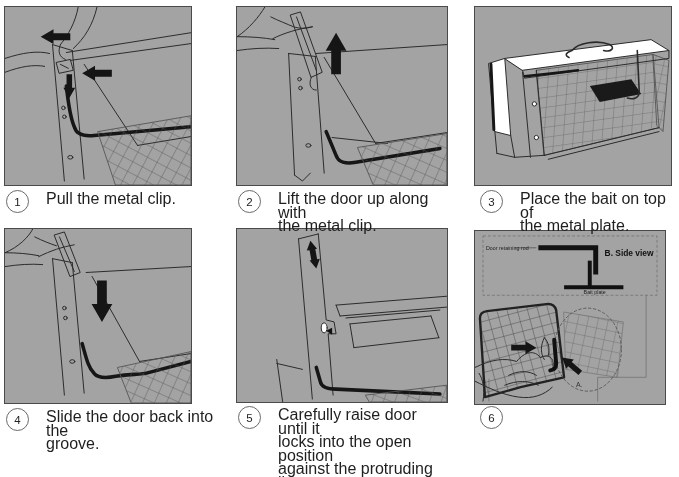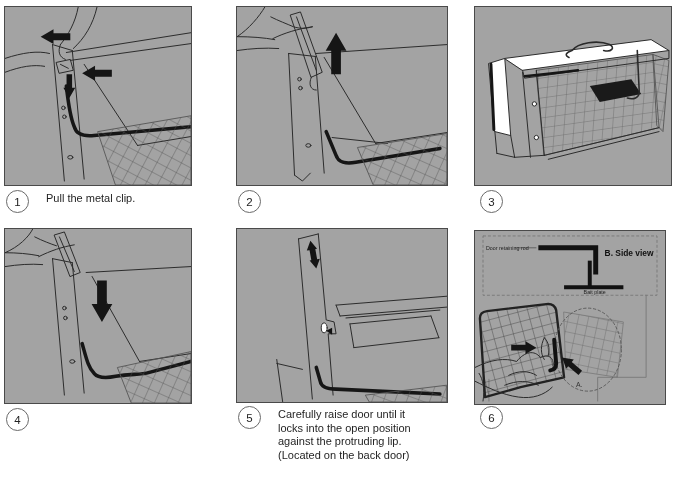--- a/index.html
+++ b/index.html
@@ -17,21 +17,21 @@
   .caption{position:absolute;display:flex;align-items:flex-start;}
   #c1{left:6px;top:190px;width:214px;}
   #c2{left:238px;top:190px;width:210px;}
   #c3{left:480px;top:190px;width:196px;}
   #c4{left:6px;top:408px;width:214px;}
   #c5{left:238px;top:406px;width:210px;}
   #c6{left:480px;top:406px;width:198px;}
   .num{flex:0 0 auto;width:21px;height:21px;border:1px solid #6a6a6a;border-radius:50%;
        display:flex;align-items:center;justify-content:center;font-size:11.5px;color:#222;
        margin-top:0;}
-  .cap-text{margin:2px 0 0 17px;font-size:11px;line-height:13.5px;white-space:pre-line;
+  .cap-text{margin:2px 0 0 17px;font-size:16px;line-height:13.5px;white-space:pre-line;
             color:#1f1f1f;}
   text{font-family:"Liberation Sans","DejaVu Sans",sans-serif;}
 </style>
 </head>
 <body>
 
 <div class="sheet">
 
   <div class="frame" id="f1">
     <svg viewBox="0 0 188 180">
@@ -299,26 +299,32 @@
       </g>
     </svg>
   </div>
 
   <div class="caption" id="c1">
     <span class="num">1</span>
     <div class="cap-text">Pull the metal clip.</div>
   </div>
   <div class="caption" id="c2">
     <span class="num">2</span>
+    <div class="cap-text">Lift the door up along with
+the metal clip.</div>
   </div>
   <div class="caption" id="c3">
     <span class="num">3</span>
+    <div class="cap-text">Place the bait on top of
+the metal plate.</div>
   </div>
   <div class="caption" id="c4">
     <span class="num">4</span>
+    <div class="cap-text">Slide the door back into the
+groove.</div>
   </div>
   <div class="caption" id="c5">
     <span class="num">5</span>
     <div class="cap-text">Carefully raise door until it
 locks into the open position
 against the protruding lip.
 (Located on the back door)</div>
   </div>
   <div class="caption" id="c6">
     <span class="num">6</span>

